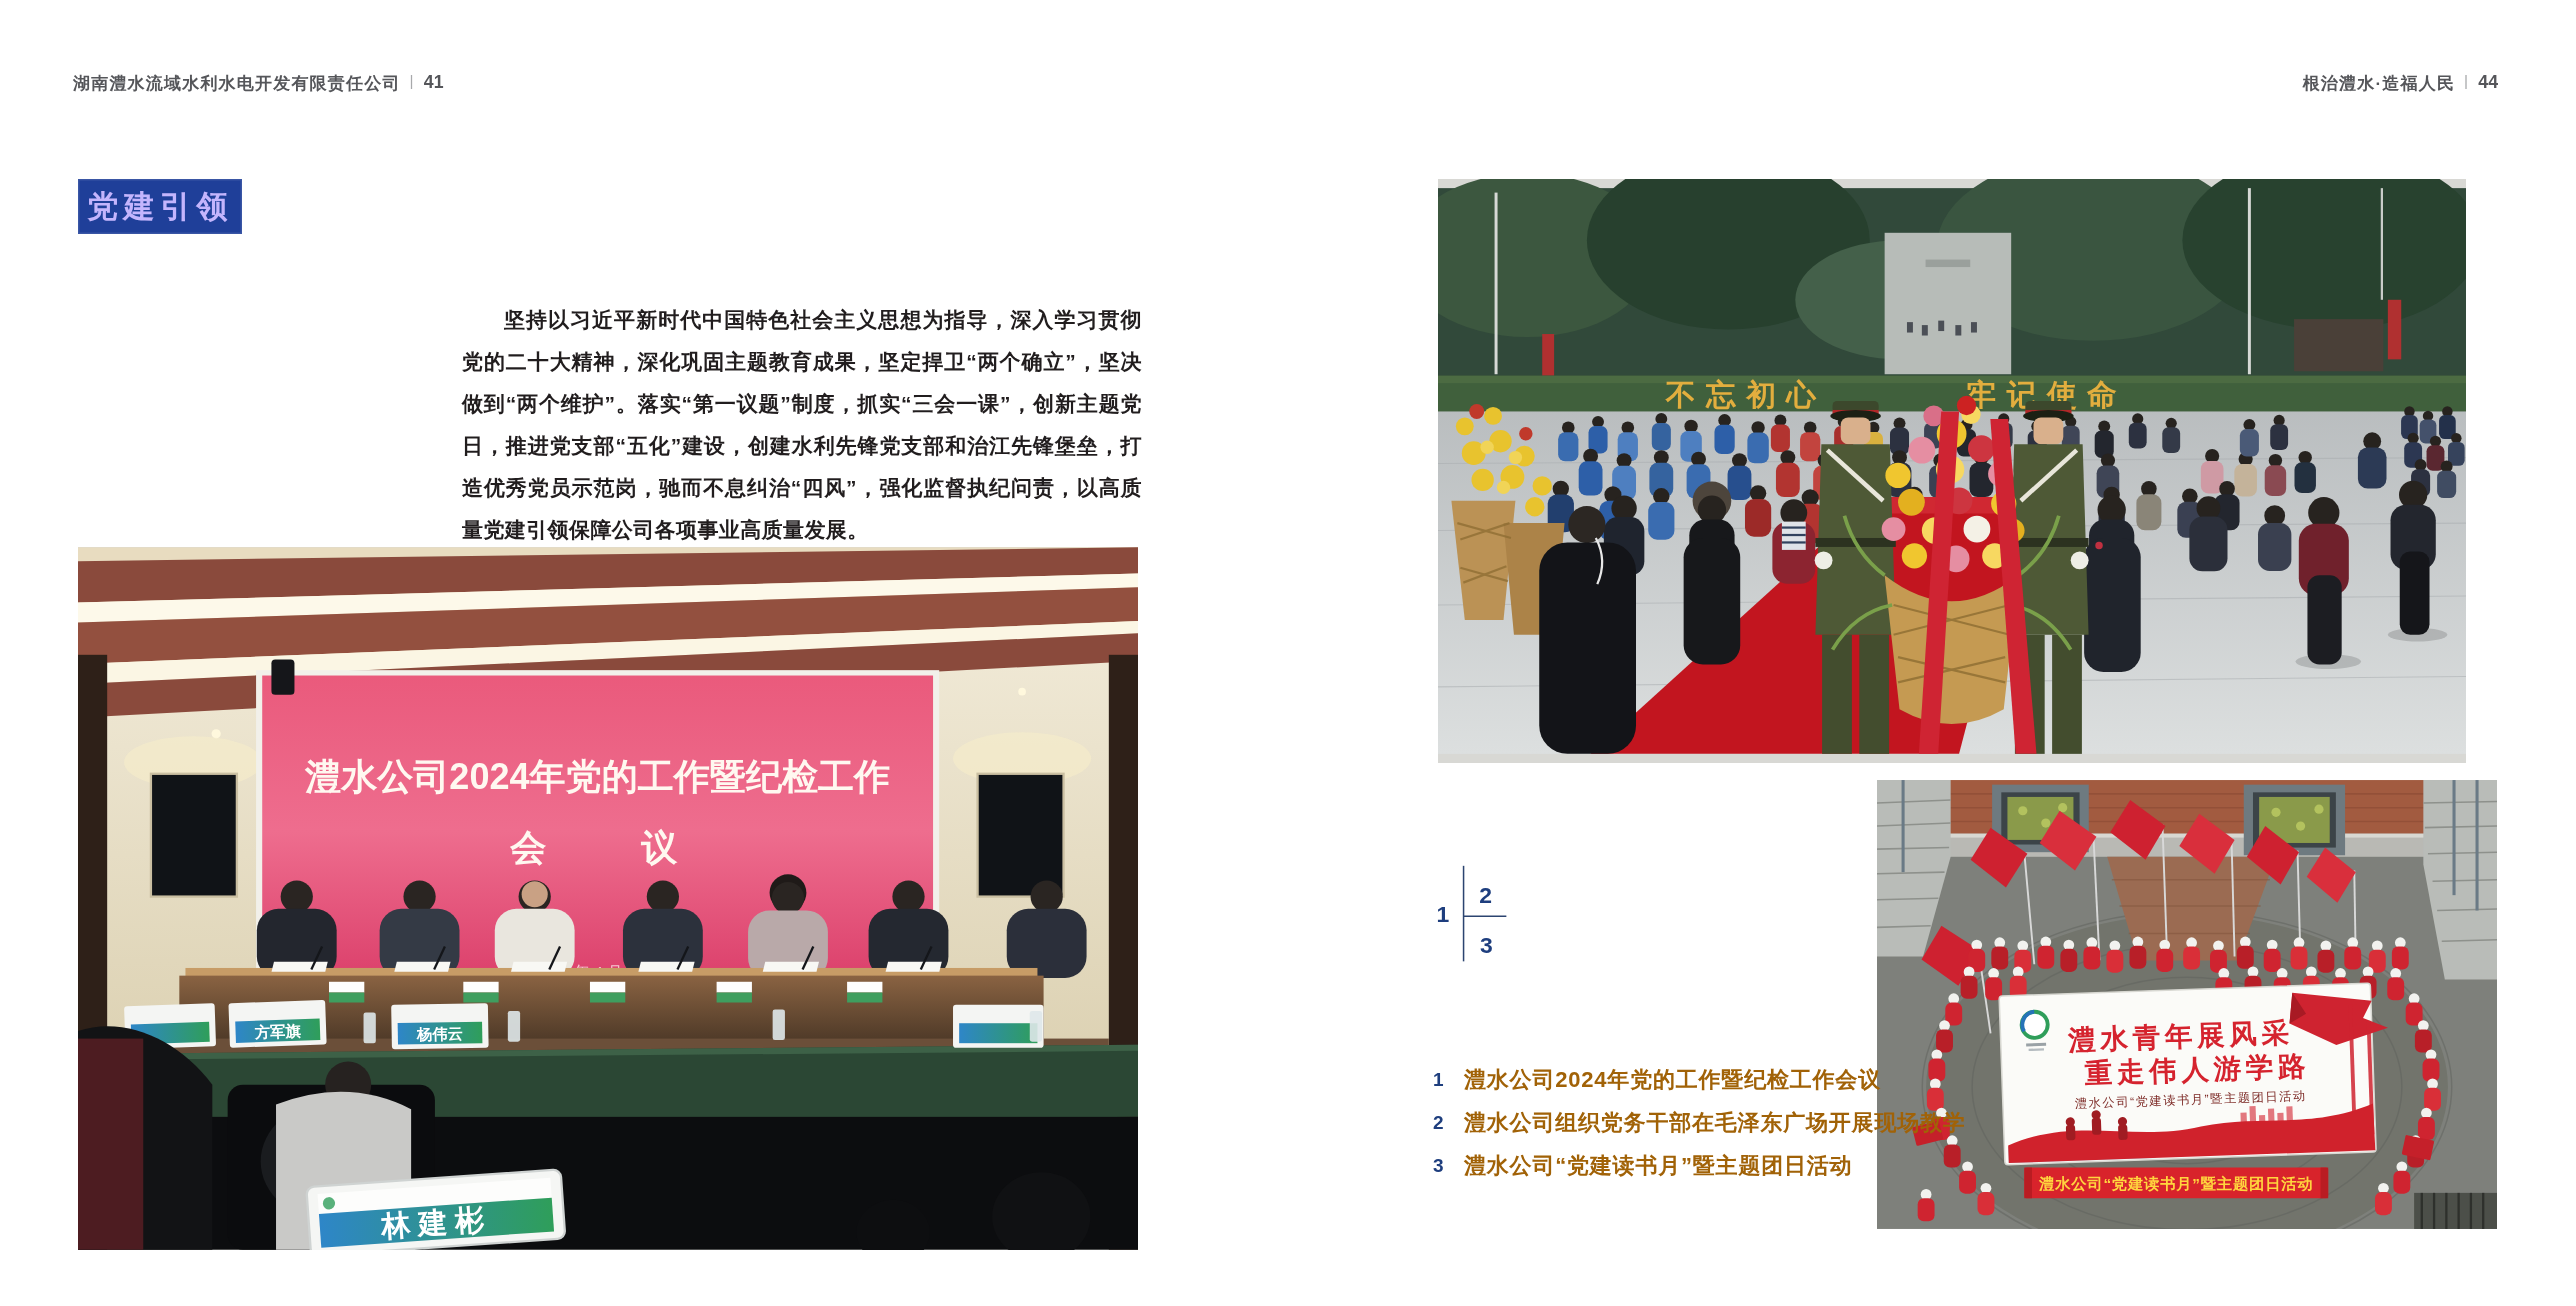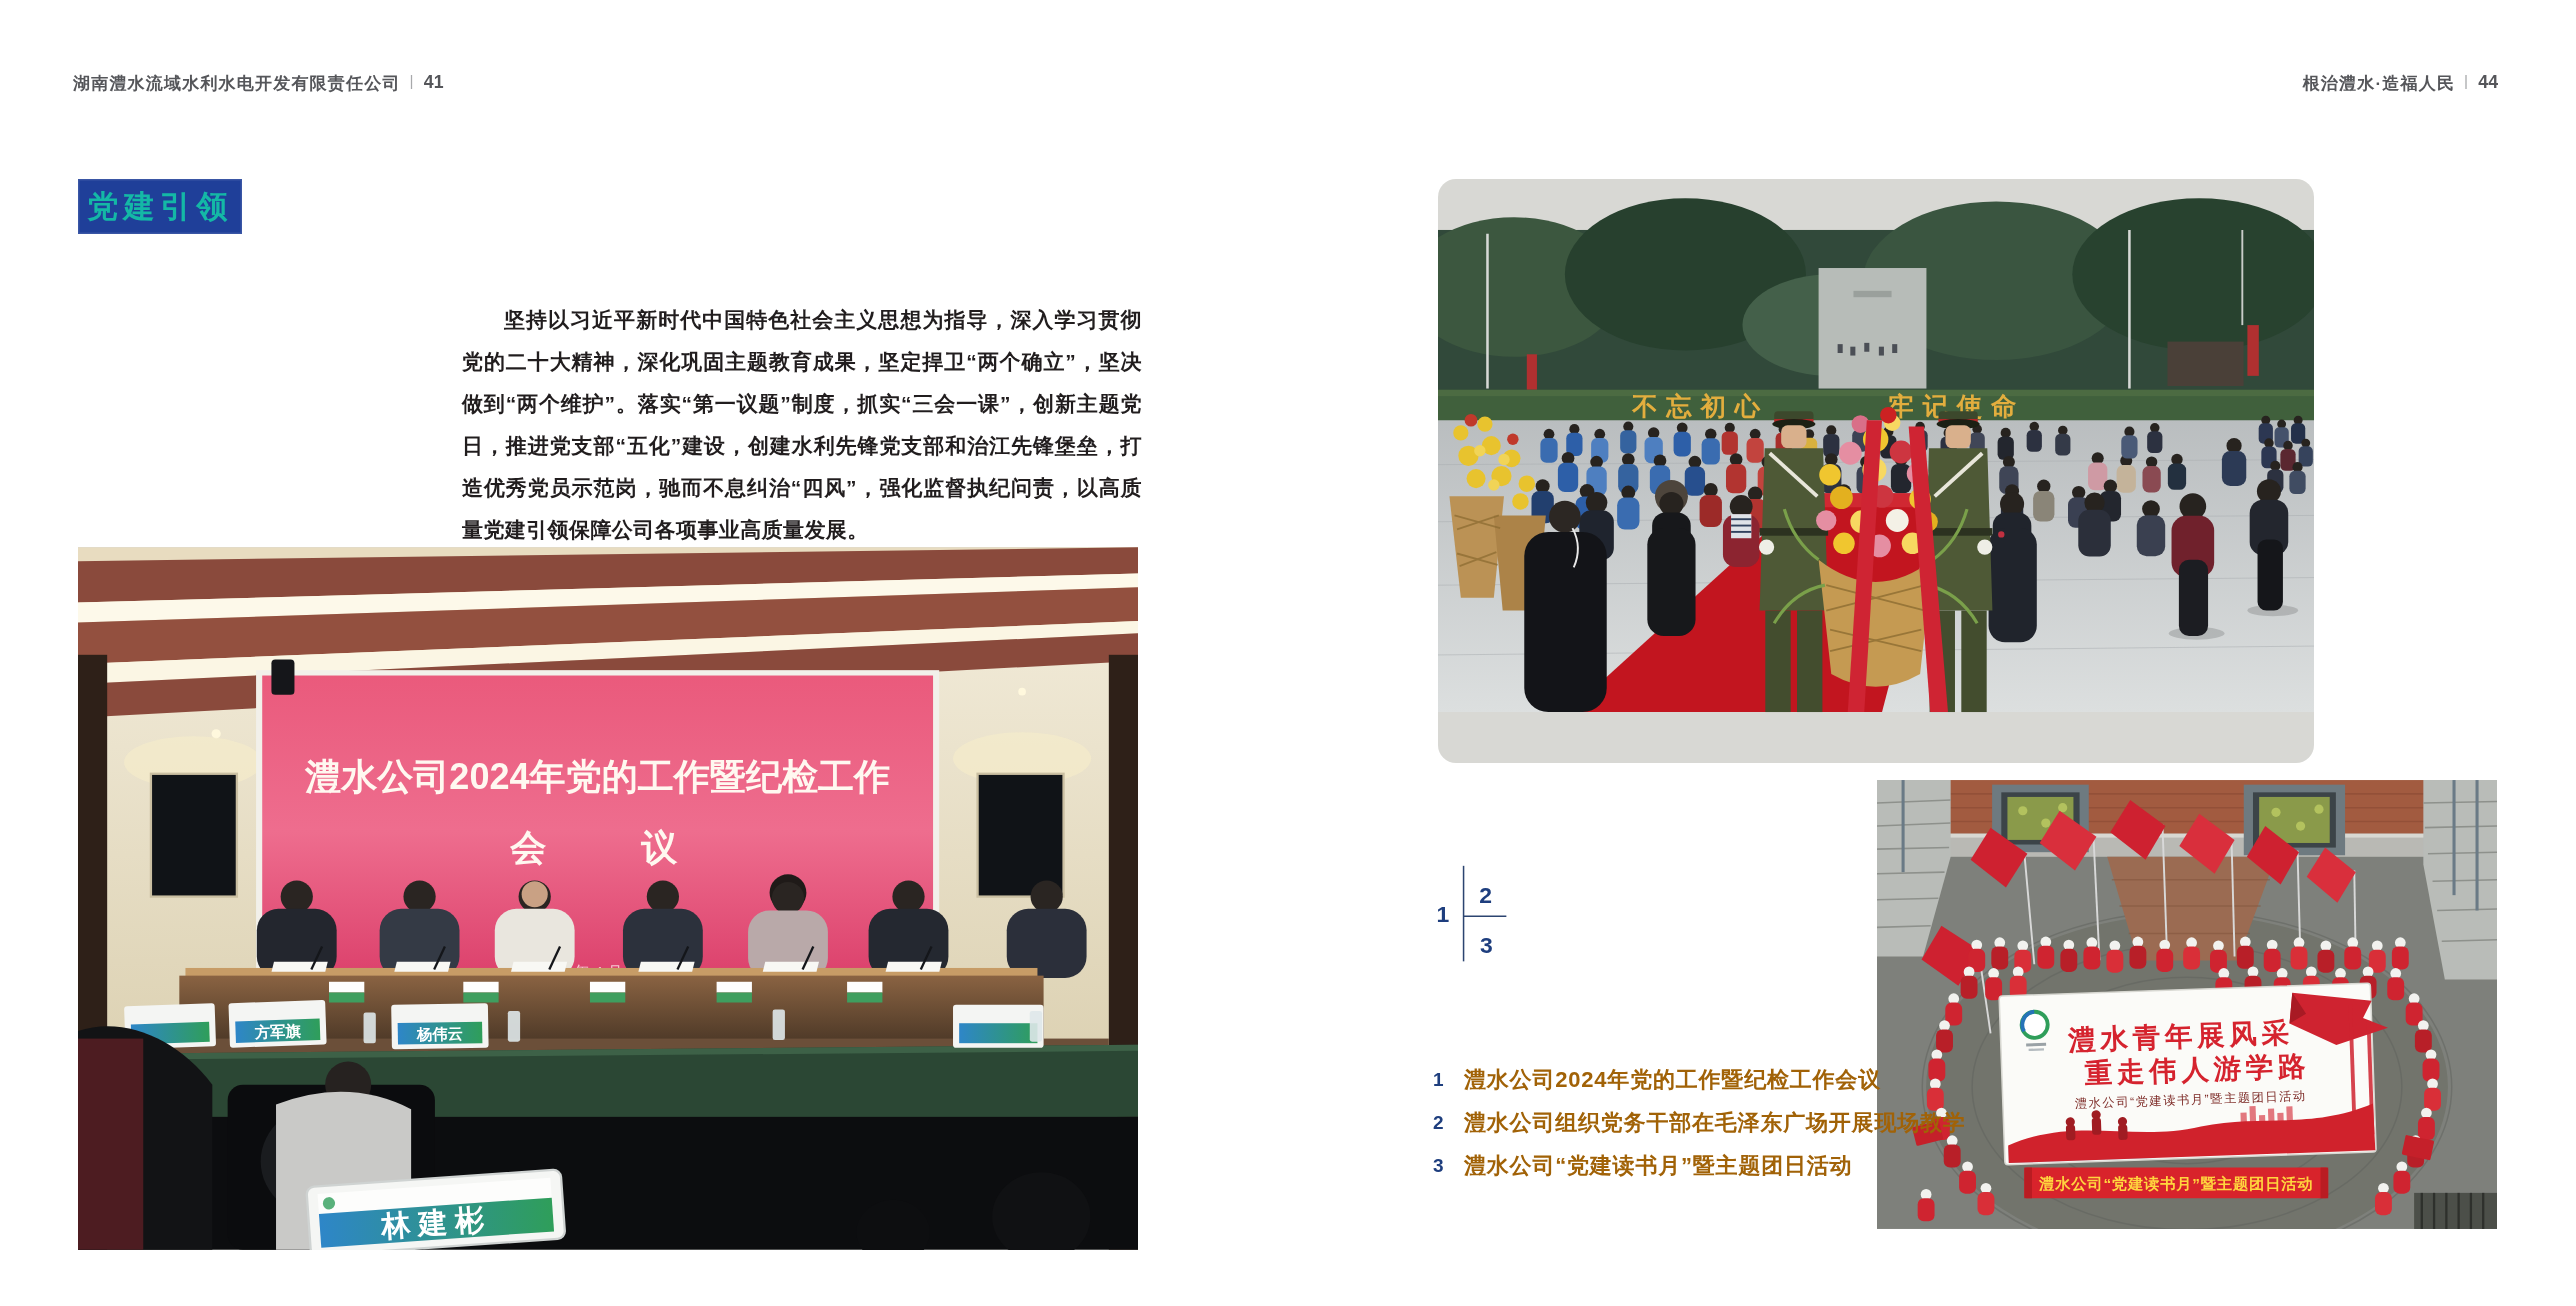--- a/index.html
+++ b/index.html
@@ -9,32 +9,32 @@
   
   .hdr{position:absolute;top:72px;display:flex;align-items:flex-start;gap:9px;
     font-size:17px;font-weight:700;color:#55565a;letter-spacing:1.2px;}
   .hdr .sep{color:#a8a9ab;font-weight:400;font-size:15.4px;}
   .hdr .pg{font-size:17.7px;letter-spacing:0;}
   .hdr-left{left:73px;}
   .hdr-right{right:78px;margin-left:8px;}
 
   
   .badge{position:absolute;left:78px;top:179px;width:164px;height:55px;
-    background:#1f3f99;color:#14b8a6;font-size:31px;font-weight:700;letter-spacing:5.4px;
+    background:#1f3f99;color:#c4b5fd;font-size:31px;font-weight:700;letter-spacing:5.4px;
     display:flex;align-items:center;justify-content:center;box-shadow:inset 0 0 0 1.5px rgba(255,255,255,.12);}
 
   
   .body-text{position:absolute;left:462px;top:299px;width:680px;margin:0;
     font-size:21px;line-height:42px;font-weight:700;color:#211d1e;
     text-align:justify;text-indent:2em;letter-spacing:0.4px;}
 
   figure{position:absolute;margin:0;overflow:hidden;background:#d8d8d4;}
   figure svg{display:block;width:100%;height:100%;}
   #photo1{left:78px;top:524px;width:1060px;height:703px;margin-top:23px;}
-  #photo2{left:1438px;top:179px;width:876px;height:584px;border-radius:18px;}
+  #photo2{left:1438px;top:179px;width:1028px;height:584px;}
   #photo3{left:1877px;top:780px;width:620px;height:449px;}
 
   
   .fig-key{position:absolute;left:1420px;top:858px;width:107px;height:115px;}
 
   
   .captions{position:absolute;left:1433px;top:1058px;list-style:none;margin:0;padding:0;}
   .captions li{display:flex;align-items:center;height:43px;gap:14px;}
   .cap-num{min-width:17px;color:#1e3e7e;font-weight:700;font-size:19px;}
   .cap-txt{color:#a16207;font-size:22px;font-weight:600;letter-spacing:0.8px;}

